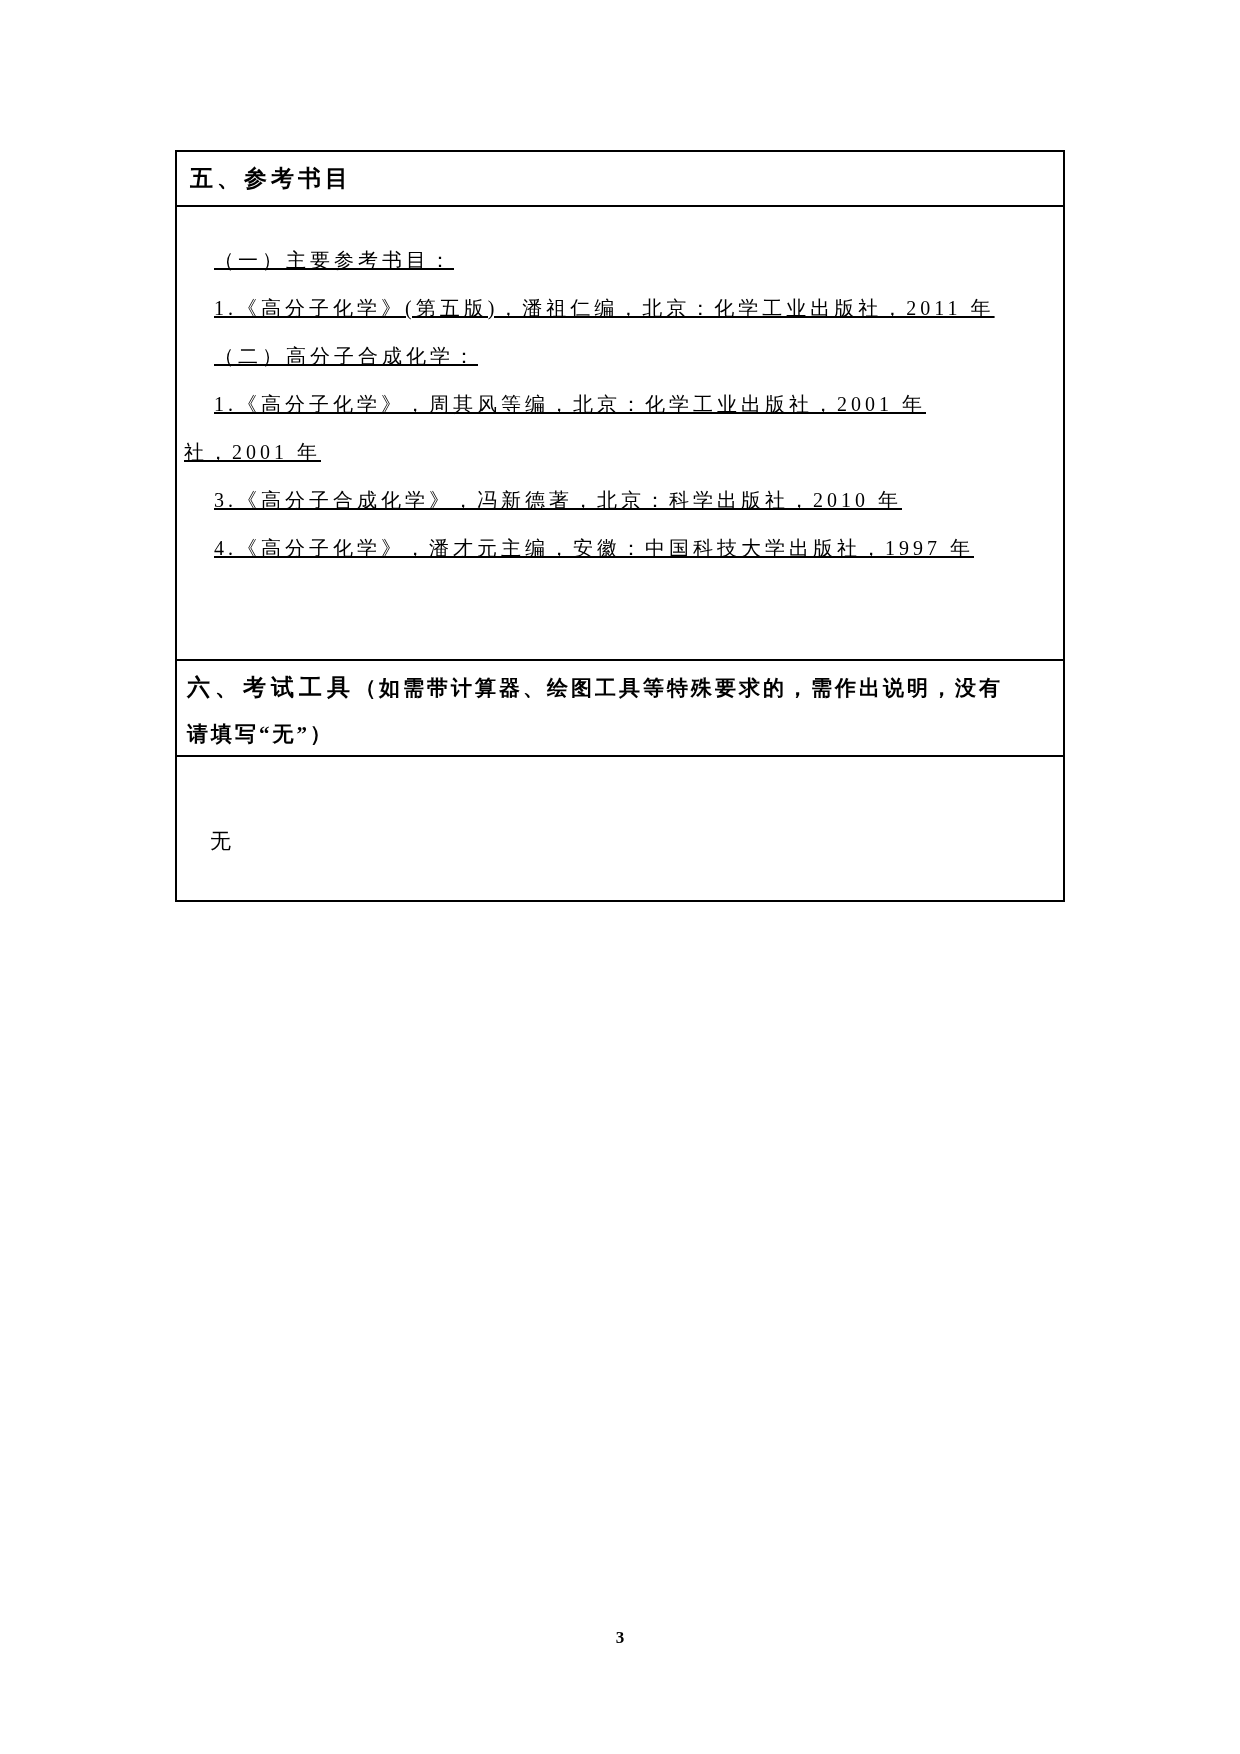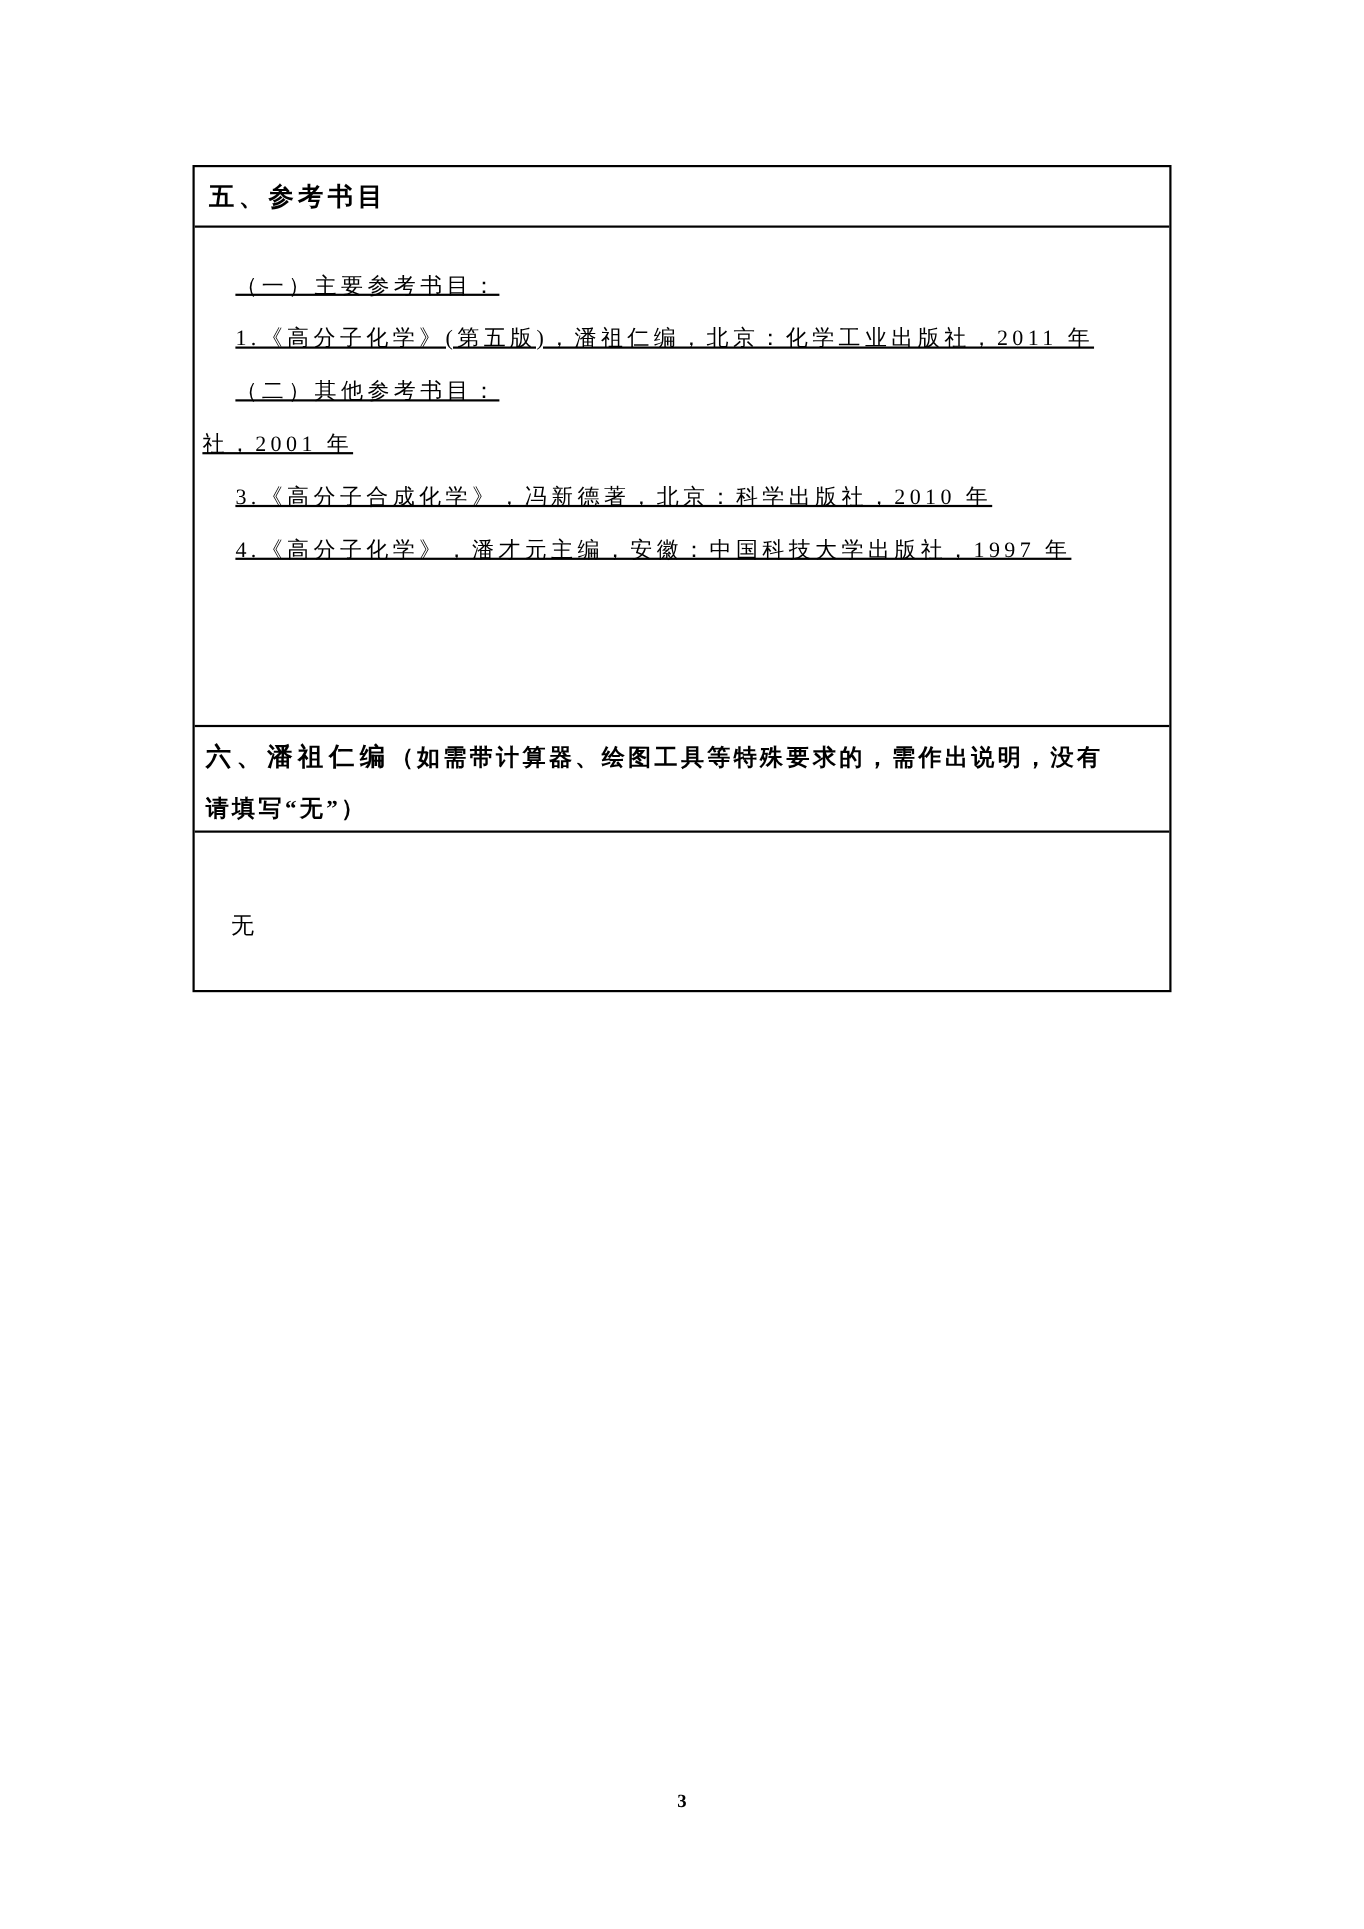--- a/index.html
+++ b/index.html
@@ -104,28 +104,29 @@
 
   <div class="doc-table">
 
     <div class="row row-sec5-header">
       <span>五、参考书目</span>
     </div>
 
     <div class="row row-sec5-content">
       <p class="indent">（一）主要参考书目：</p>
       <p class="indent">1.《高分子化学》(第五版)，潘祖仁编，北京：化学工业出版社，2011 年</p>
-      <p class="indent">（二）其他参考书目：</p>
+      <p class="indent">（二）高分子合成化学：</p>
+      <p class="indent">1.《高分子化学》，周其风等编，北京：化学工业出版社，2001 年</p>
       <p>社，2001 年</p>
       <p class="indent">3.《高分子合成化学》，冯新德著，北京：科学出版社，2010 年</p>
       <p class="indent">4.《高分子化学》，潘才元主编，安徽：中国科技大学出版社，1997 年</p>
     </div>
 
     <div class="row row-sec6-header">
-      <span class="sec6-title">六、潘祖仁编</span><span class="sec6-note">（如需带计算器、绘图工具等特殊要求的，需作出说明，没有</span>
+      <span class="sec6-title">六、考试工具</span><span class="sec6-note">（如需带计算器、绘图工具等特殊要求的，需作出说明，没有</span>
       <span class="sec6-note-line2">请填写“无”）</span>
     </div>
 
     <div class="row row-sec6-content">
       <p>无</p>
     </div>
 
   </div>
 
   <div class="page-number">3</div>

